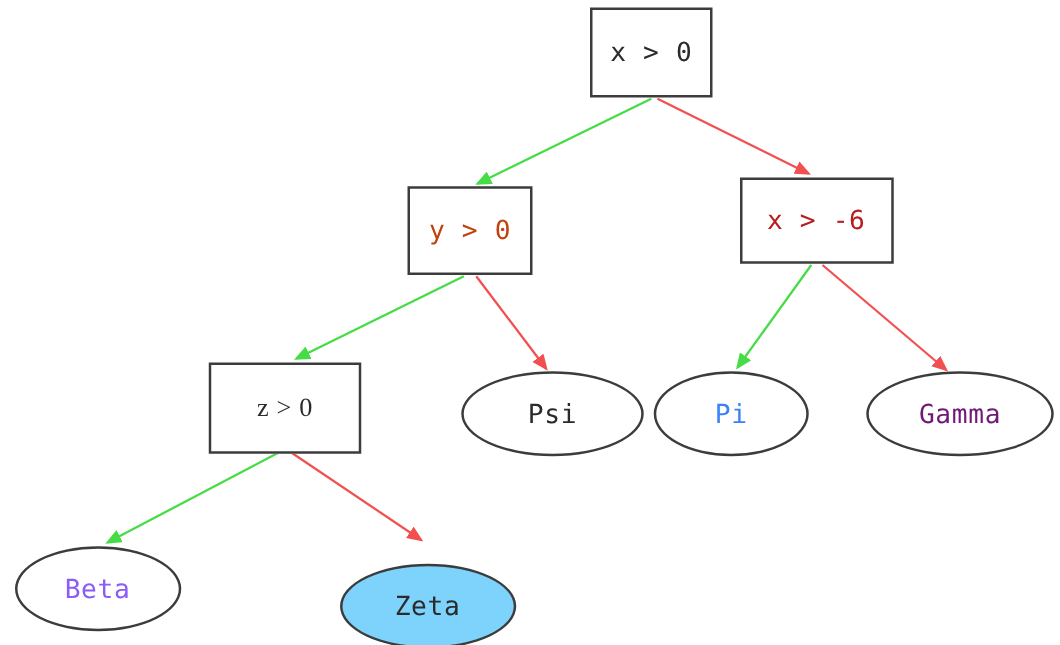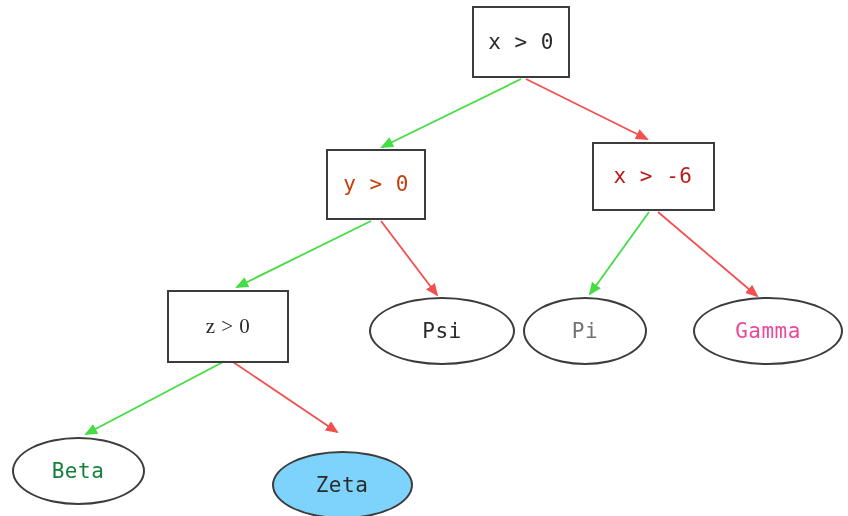--- a/index.html
+++ b/index.html
@@ -80,25 +80,25 @@
       <div class="tree-node box" style="left: 591.5px; top: 141.5px; width: 123px; height: 69px; border-color: rgb(60, 60, 60); background: rgb(255, 255, 255);">
         <span style="color: #b91c1c;">x &gt; -6</span>
       </div>
       <div class="tree-node box" style="left: 167px; top: 289.5px; width: 122px; height: 73px; border-color: rgb(60, 60, 60); background: rgb(255, 255, 255); font-family: Liberation Serif, serif;">
         <span style="color: rgb(43, 43, 43);">z &gt; 0</span>
       </div>
       <div class="tree-node ellipse" style="left: 369px; top: 297px; width: 146px; height: 68px; border-color: rgb(60, 60, 60); background: rgb(255, 255, 255);">
         <span style="color: rgb(43, 43, 43);">Psi</span>
       </div>
       <div class="tree-node ellipse" style="left: 523px; top: 297px; width: 124px; height: 68px; border-color: rgb(60, 60, 60); background: rgb(255, 255, 255);">
-        <span style="color: #737373;">Pi</span>
+        <span style="color: #3b82f6;">Pi</span>
       </div>
       <div class="tree-node ellipse" style="left: 693px; top: 297px; width: 150px; height: 68px; border-color: rgb(60, 60, 60); background: rgb(255, 255, 255);">
-        <span style="color: #ec4899;">Gamma</span>
+        <span style="color: #701a75;">Gamma</span>
       </div>
       <div class="tree-node ellipse" style="left: 11.5px; top: 437px; width: 133px; height: 68px; border-color: rgb(60, 60, 60); background: rgb(255, 255, 255);">
-        <span style="color: #15803d;">Beta</span>
+        <span style="color: #8b5cf6;">Beta</span>
       </div>
       <div class="tree-node ellipse" style="left: 271.5px; top: 451px; width: 141px; height: 68px; border-color: rgb(60, 60, 60); background: #7dd3fc;">
         <span style="color: rgb(43, 43, 43);">Zeta</span>
       </div>
     </div>
 </div>
 
 </body></html>

